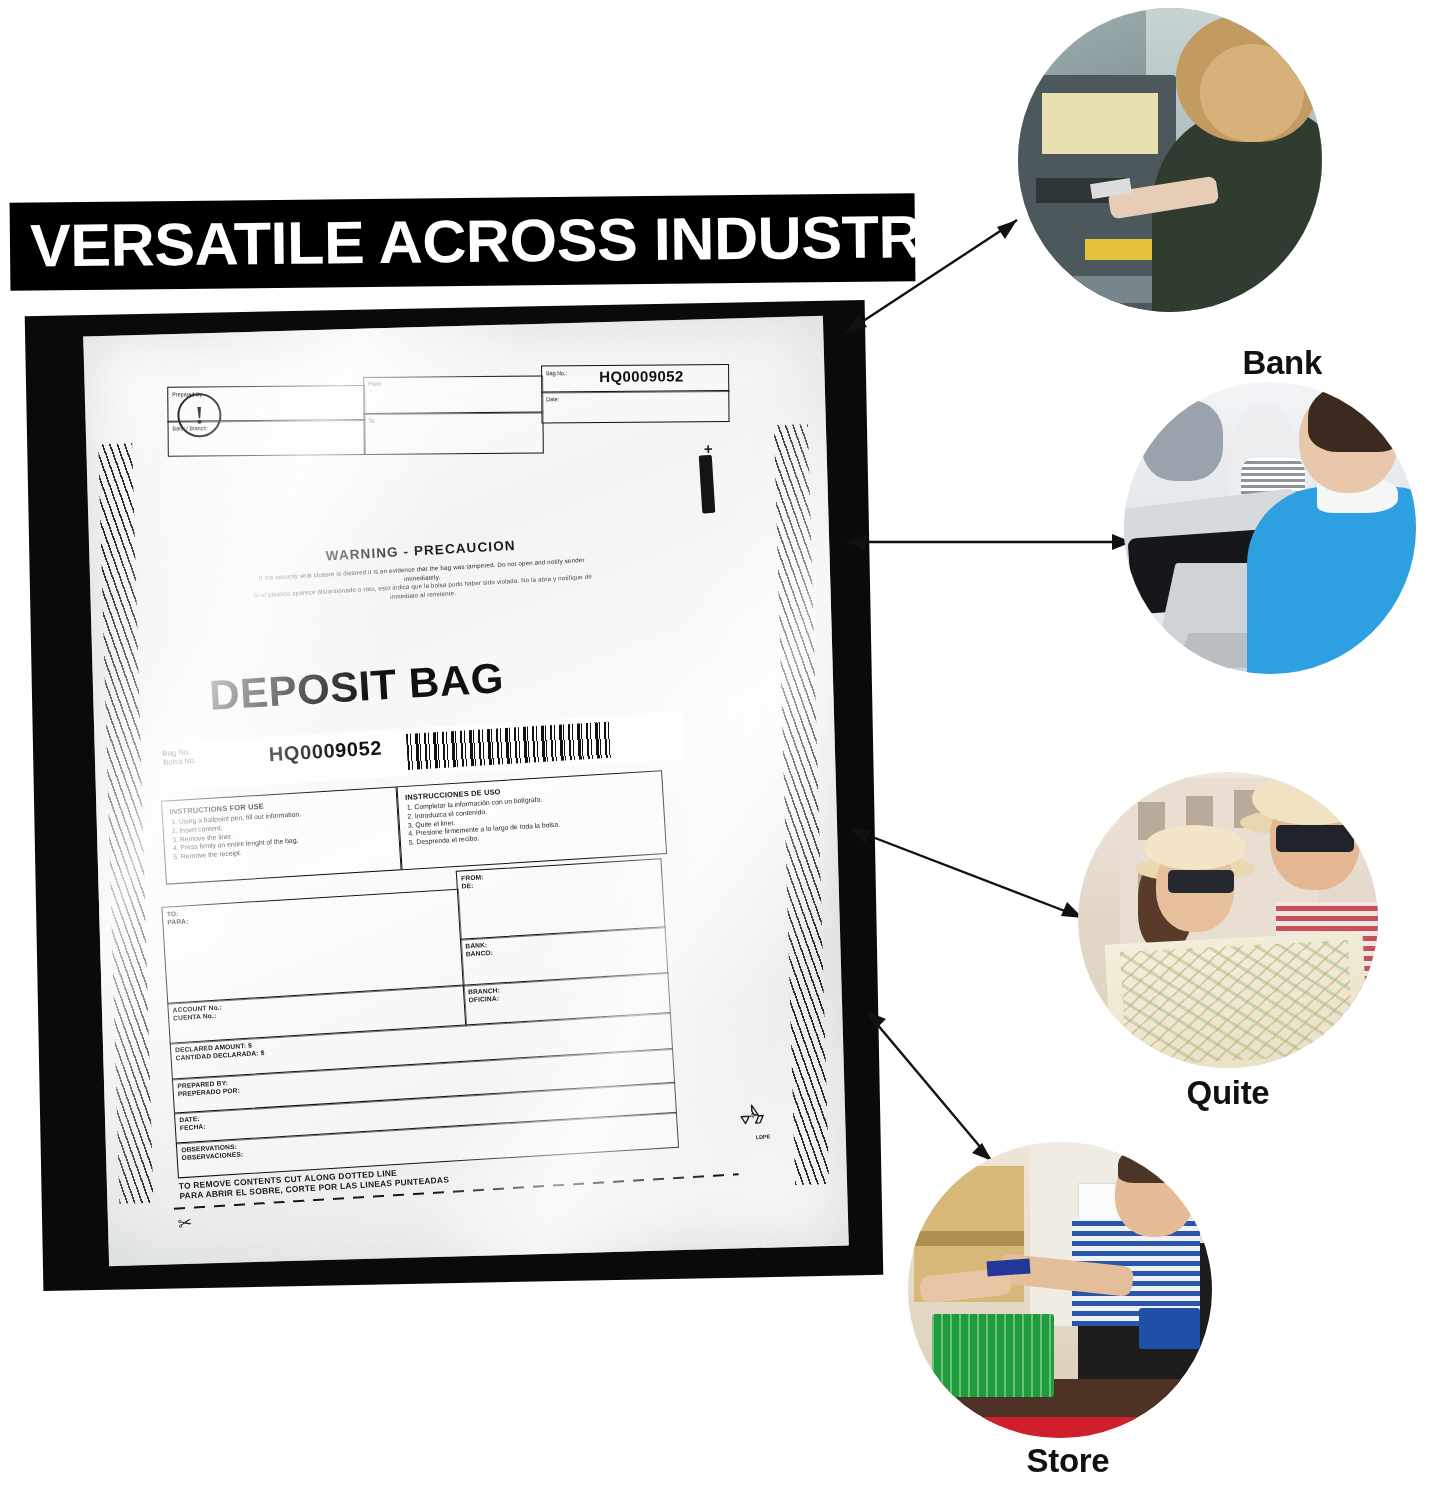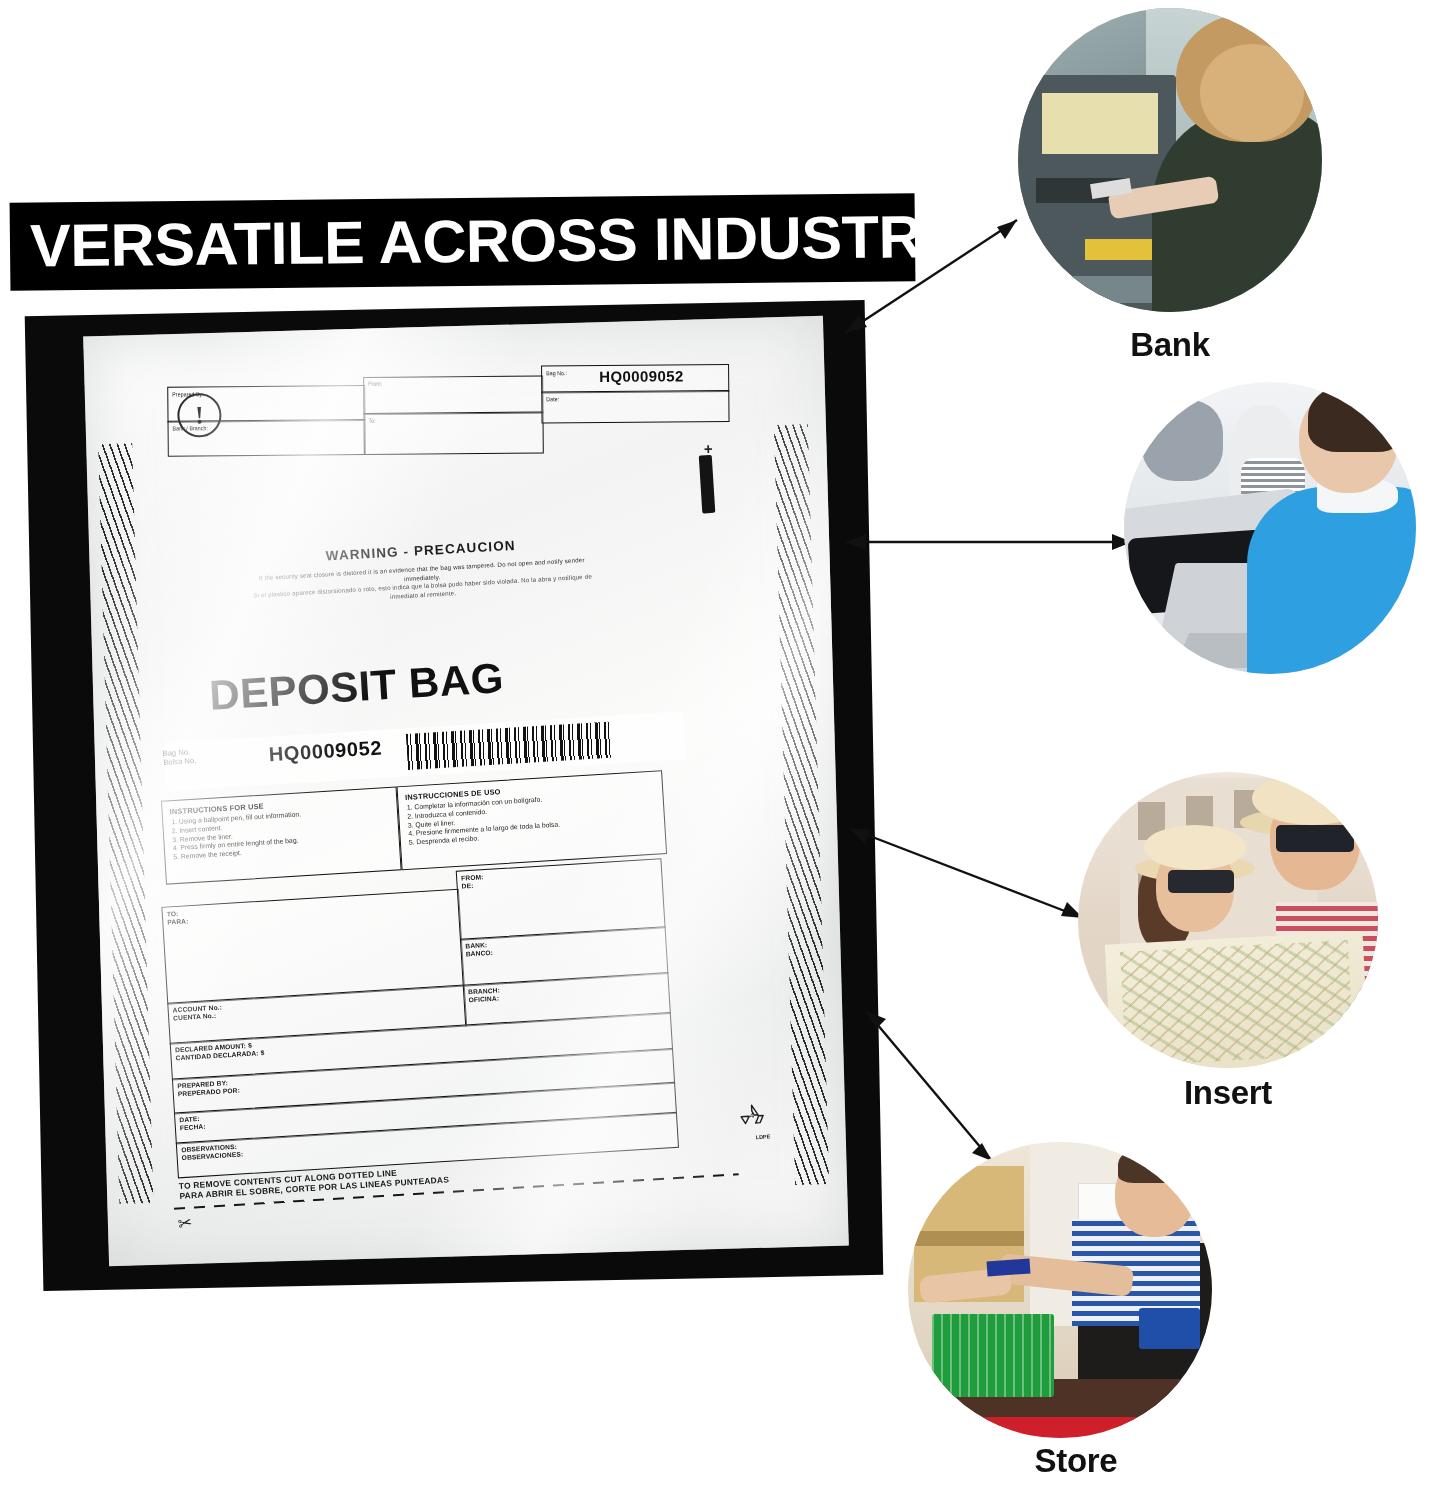--- a/index.html
+++ b/index.html
@@ -372,21 +372,21 @@
     <div class="bk-atm-screen"></div>
       <div class="bk-atm-slot"></div>
       <div class="bk-atm-yellow"></div>
     <div class="bk-tray"></div>
       <div class="bk-coat"></div>
       <div class="bk-hair"></div>
     <div class="bk-hair2"></div>
       <div class="bk-arm"></div>
       <div class="bk-card"></div>
   </div>
-  <div class="caption" style="left:0;top:318px;width:304px;">Bank</div>
+  <div class="caption" style="left:0;top:336px;width:304px;text-align:right;">Bank</div>
 </div>
 
 <div class="cat" style="left:1124px;top:382px;width:320px;height:370px;">
   <div class="photo" style="left:0;top:0;width:292px;height:292px;">
     <div class="ph bs-bg"></div>
       <div class="bs-p1"></div>
       <div class="bs-p2"></div>
       <div class="bs-p3"></div>
     <div class="bs-seat"></div>
       <div class="bs-seat2"></div>
@@ -414,21 +414,21 @@
       <div class="tv-m-head"></div>
       <div class="tv-m-hat"></div>
       <div class="tv-m-glass"></div>
     <div class="tv-f-hair"></div>
       <div class="tv-f-brim"></div>
       <div class="tv-f-head"></div>
     <div class="tv-f-hat"></div>
       <div class="tv-f-glass"></div>
     <div class="tv-map"></div>
   </div>
-  <div class="caption" style="left:0;top:302px;width:300px;">Insert</div>
+  <div class="caption" style="left:0;top:302px;width:300px;">Quite</div>
 </div>
 
 <div class="cat" style="left:908px;top:1142px;width:330px;height:350px;">
   <div class="photo" style="left:0;top:0;width:304px;height:296px;">
     <div class="ph st-bg"></div>
       <div class="st-shelf"></div>
       <div class="st-shelf2"></div>
     <div class="st-wall"></div>
       <div class="st-note"></div>
     <div class="st-apron"></div>
@@ -436,14 +436,14 @@
     <div class="st-head"></div>
       <div class="st-hair"></div>
     <div class="st-arm"></div>
       <div class="st-arm2"></div>
       <div class="st-card"></div>
     <div class="st-term"></div>
     <div class="st-counter"></div>
       <div class="st-basket"></div>
       <div class="st-floor"></div>
   </div>
-  <div class="caption" style="left:16px;top:300px;width:304px;">Store</div>
+  <div class="caption" style="left:8px;top:300px;width:304px;">Store</div>
 </div>
 
 </body></html>

